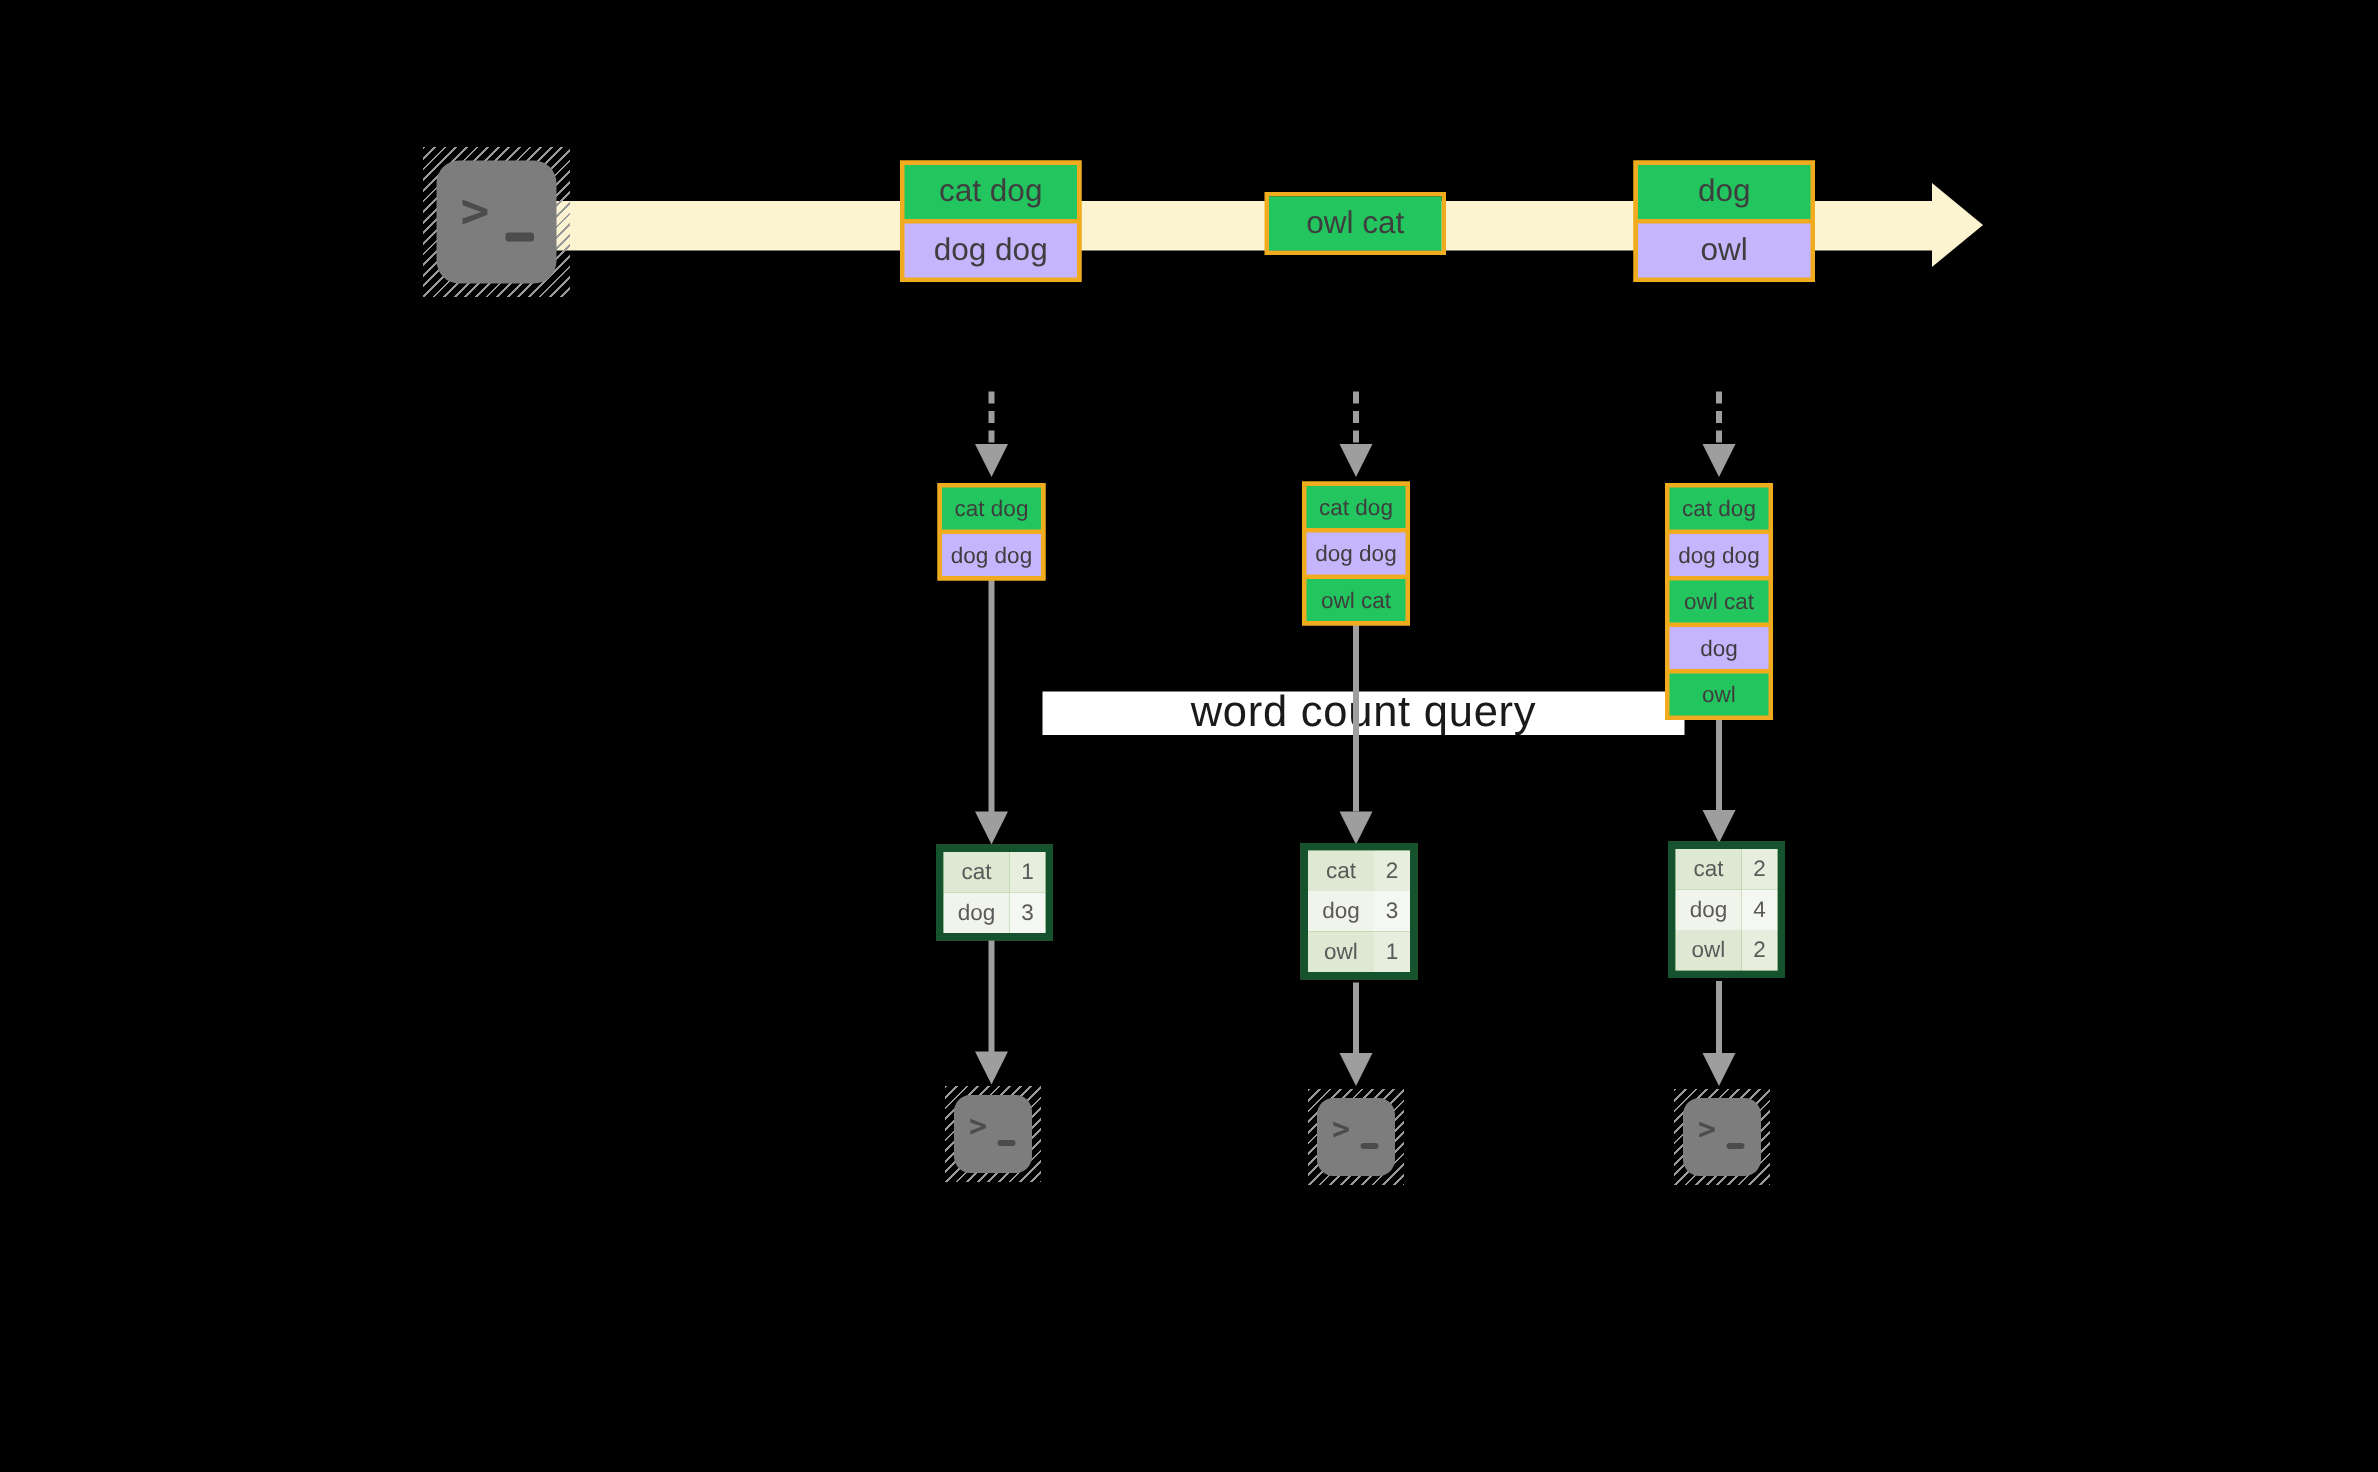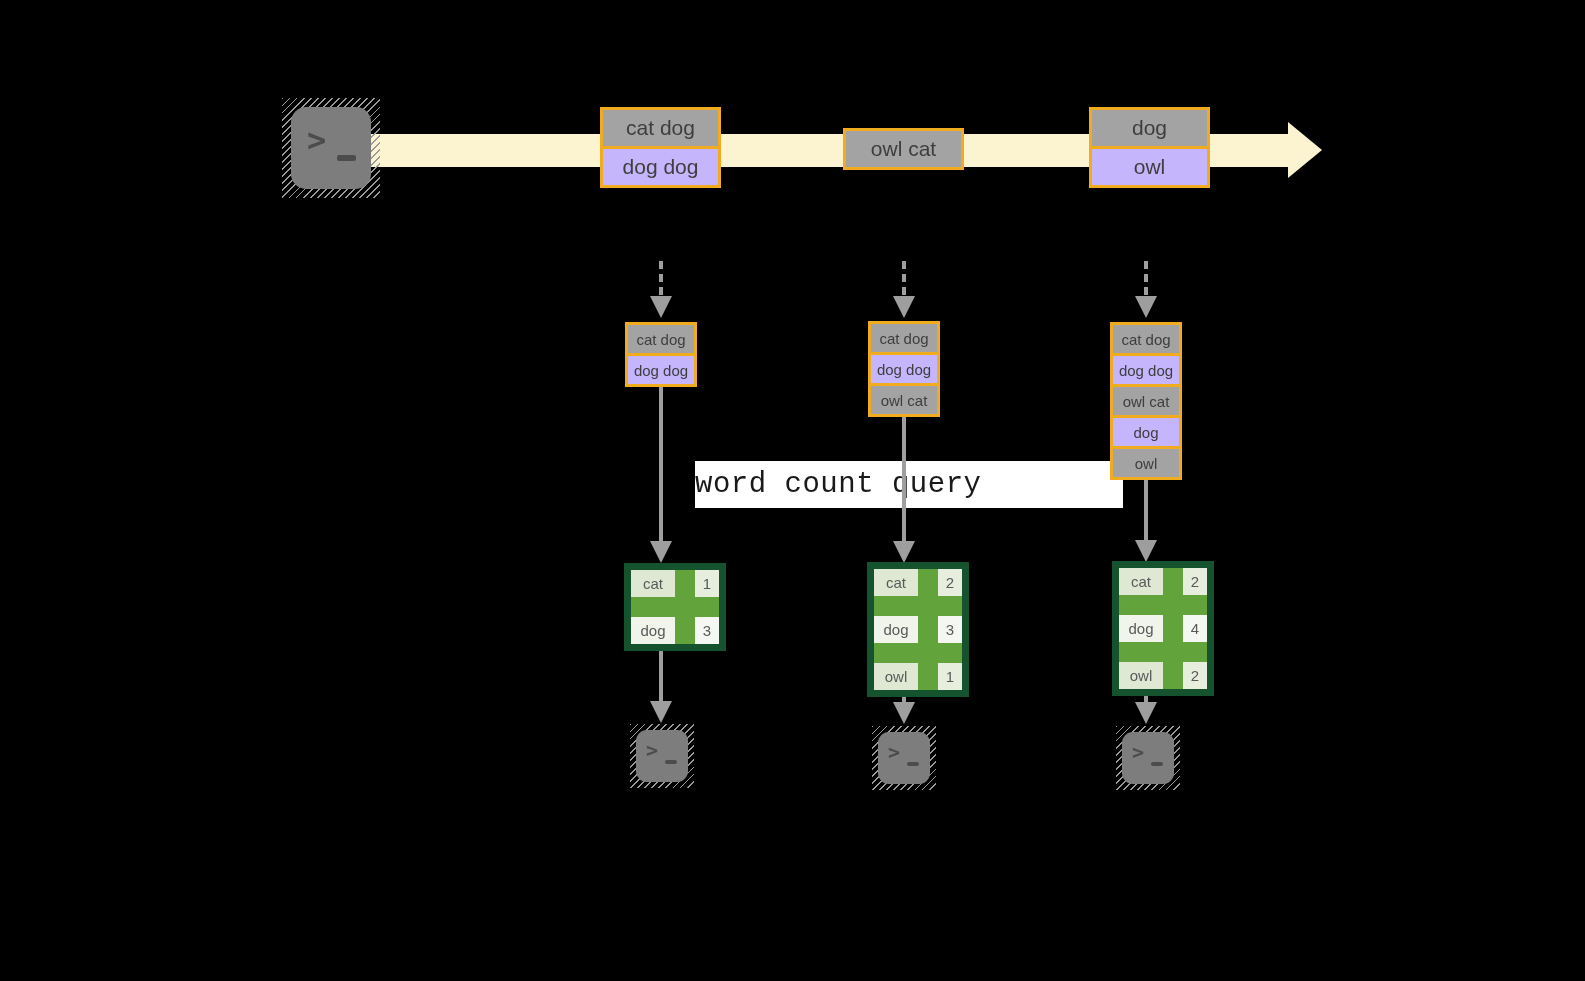--- a/index.html
+++ b/index.html
@@ -27,48 +27,48 @@
   .term.small .term-chevron{left:10px;top:10px;font-size:20px;}
   .term.small .term-dash{left:29px;top:30px;width:12px;height:4px;}
   .term.t-b1{left:630px;top:724px;}
   .term.t-b2{left:872px;top:726px;}
   .term.t-b3{left:1116px;top:726px;}
 
   
   .obox{position:absolute;z-index:3;border:3px solid #f0ab1f;background:#f0ab1f;
         display:flex;flex-direction:column;gap:3px;}
   .ocell{display:flex;align-items:center;justify-content:center;color:#3e3e3e;}
-  .ocell.peach{background:#a3a3a3;text-align:right;}
+  .ocell.peach{background:#22c55e;text-align:right;}
   .ocell.cream{background:#c4b5fd;}
   .obox.onstream{width:115px;}
   .obox.onstream .ocell{height:36px;font-size:21px;}
   .obox.b1{left:600px;top:107px;}
   .obox.b2{left:843px;top:128px;}
   .obox.b3{left:1089px;top:107px;}
   .obox.mid{width:66px;}
   .obox.mid .ocell{height:28px;font-size:15px;}
   .obox.m1{left:625px;top:322px;}
   .obox.m2{left:868px;top:321px;}
   .obox.m3{left:1110px;top:322px;}
 
   
   .vdash{position:absolute;width:0;border-left:4px dashed #9e9e9e;z-index:2;}
   .vline{position:absolute;width:4px;background:#9e9e9e;z-index:2;}
   .ahead{position:absolute;width:0;height:0;z-index:2;
          border-left:11px solid transparent;border-right:11px solid transparent;
          border-top:22px solid #9e9e9e;}
 
   
-  .query-band{position:absolute;left:695px;top:461px;width:428px;height:47px;background:#ffffff;
-              z-index:1;display:flex;align-items:center;
-              font-size:29px;color:#1a1a1a;letter-spacing:.5px;font-family:Liberation Mono, monospace;}
+  .query-band{position:absolute;left:695px;top:461px;width:428px;height:29px;background:#ffffff;
+              z-index:1;display:flex;align-items:center;justify-content:center;
+              font-size:29px;color:#1a1a1a;letter-spacing:.5px;}
 
   
-  .gtable{position:absolute;z-index:3;border:7px solid #14532d;background:#63a33c;
-          display:grid;grid-template-columns:44px 24px;gap:20px;}
+  .gtable{position:absolute;z-index:3;border:5px solid #14532d;background:#63a33c;
+          display:grid;grid-template-columns:44px 24px;gap:0;}
   .gcell{height:27px;display:flex;align-items:center;justify-content:center;
          font-size:15px;color:#5a5a5a;}
   .gcell.d-lab{background:#dfe8d3;}
   .gcell.d-val{background:#e7eedd;}
   .gcell.l-lab{background:#f0f4eb;}
   .gcell.l-val{background:#f5f8f2;}
   .gtable.g1{left:624px;top:563px;}
   .gtable.g2{left:867px;top:562px;}
   .gtable.g3{left:1112px;top:561px;}
 </style>

